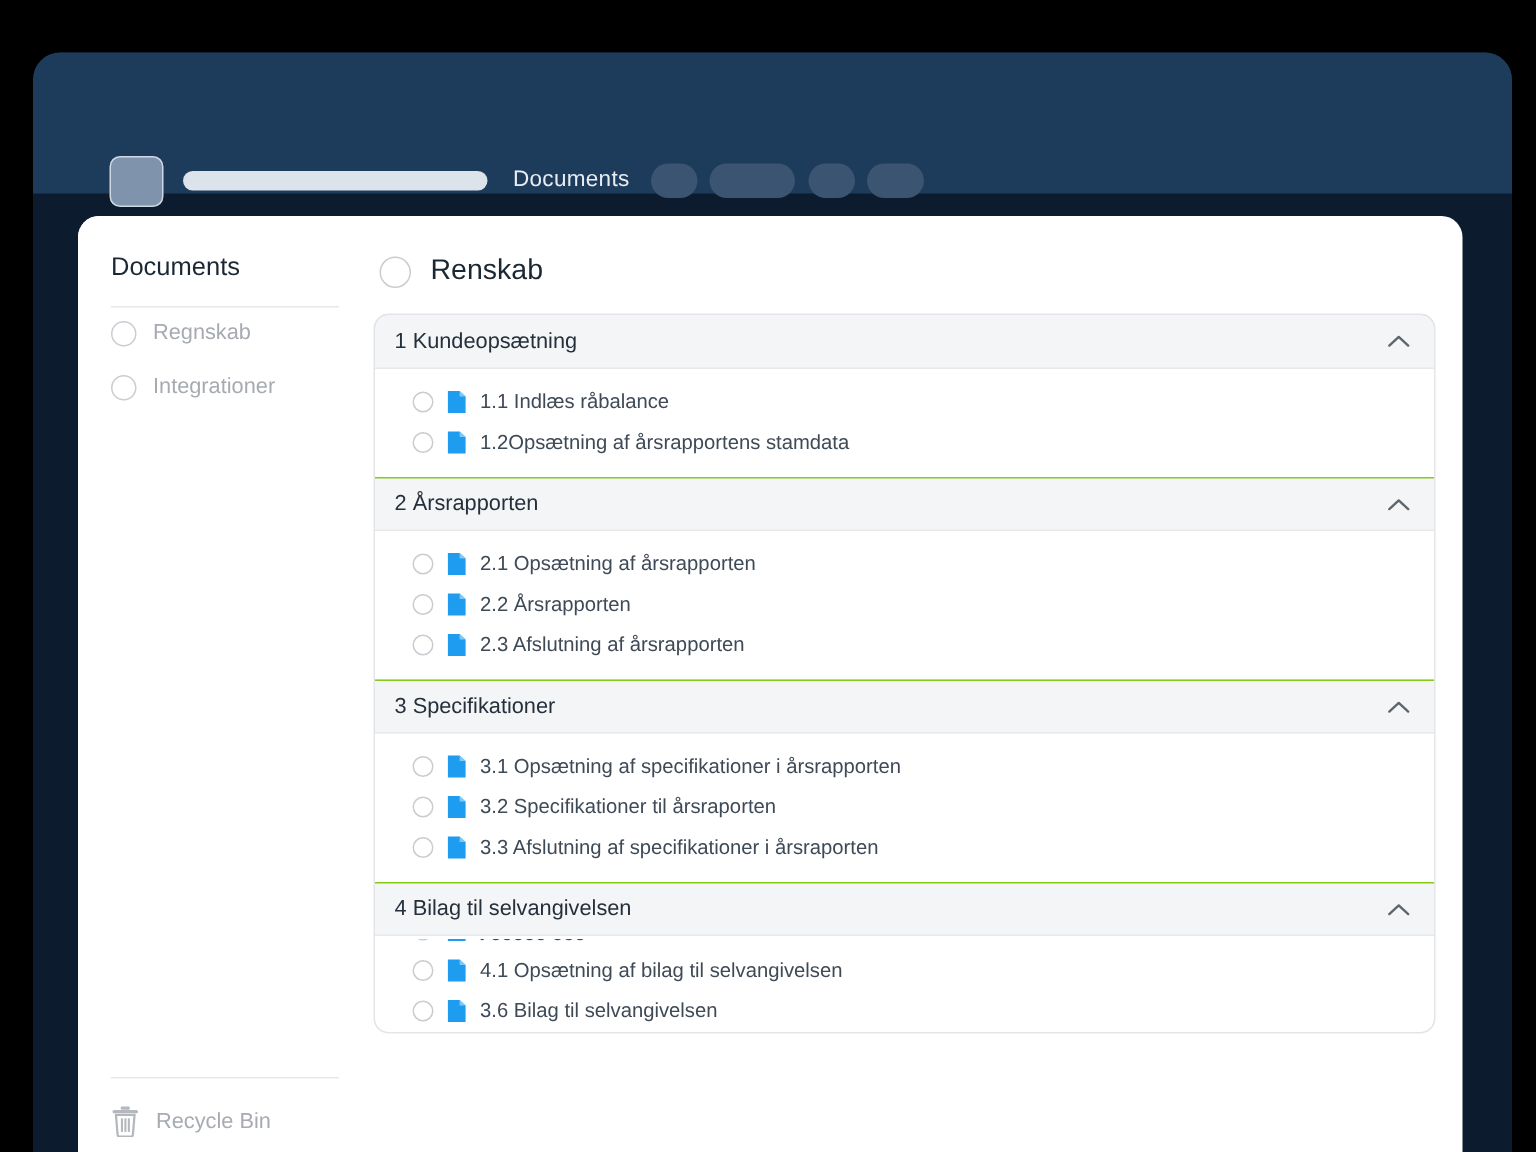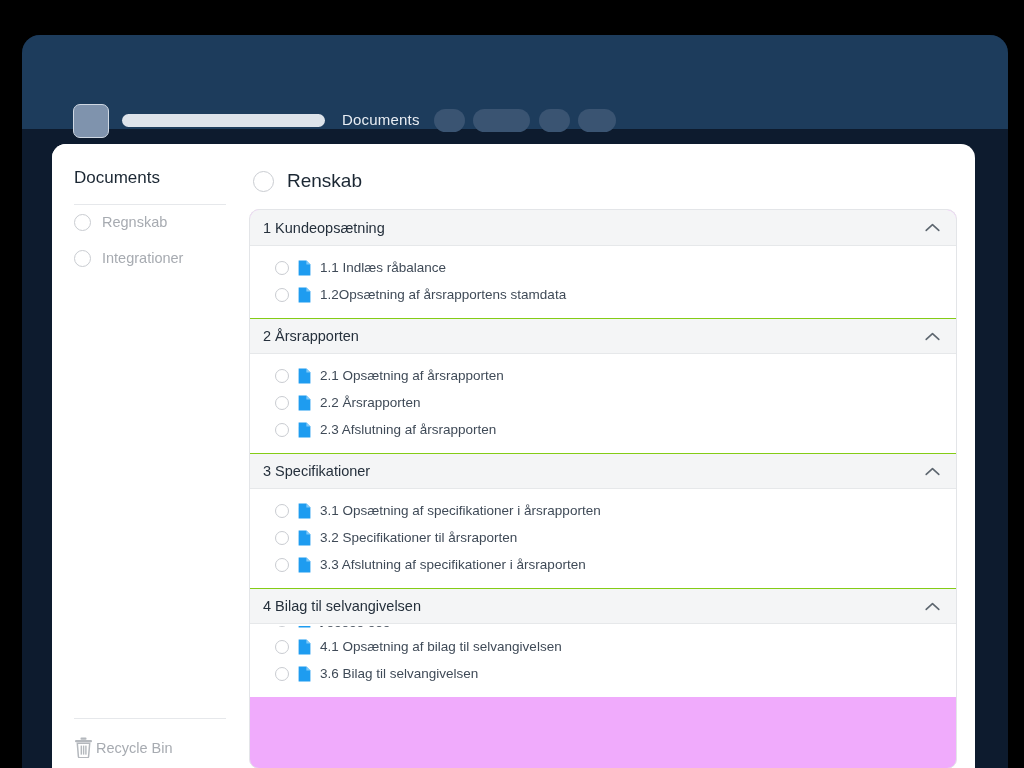--- a/index.html
+++ b/index.html
@@ -118,21 +118,21 @@
     position: absolute;
     left: 22px; bottom: 49px;
     width: 152px; height: 1px;
     background: #e6e8eb;
   }
   .sb-recycle {
     position: absolute;
     left: 22px; bottom: 10px;
     display: flex;
     align-items: center;
-    gap: 3px;
+    gap: 11px;
     cursor: pointer;
   }
   .trash-icon { width: 19px; height: 21px; flex: 0 0 19px; display: block; }
   .sb-recycle-label {
     font-size: 14.5px;
     color: #a7abb1;
     white-space: nowrap;
   }
 
   
@@ -155,21 +155,21 @@
     color: #1b2733;
     white-space: nowrap;
   }
 
   .accordion {
     margin-top: 13px;
     border: 1px solid #e3e5e8;
     border-radius: 10px;
     background: #f0abfc;
     overflow: hidden;
-    height: 560px;
+    height: 480px;
   }
   .acc-section { position: relative; }
   .acc-header {
     background: #f4f5f6;
     border-top: 1px solid #84cc16;
     border-bottom: 1px solid #e6e8ea;
     height: 36px;
     display: flex;
     align-items: center;
     padding: 0 16px 0 13px;

